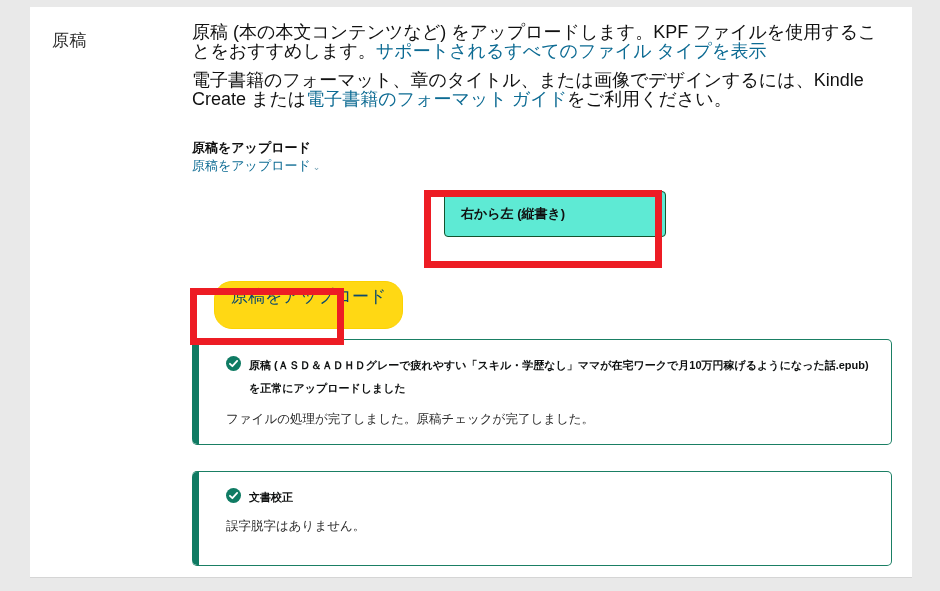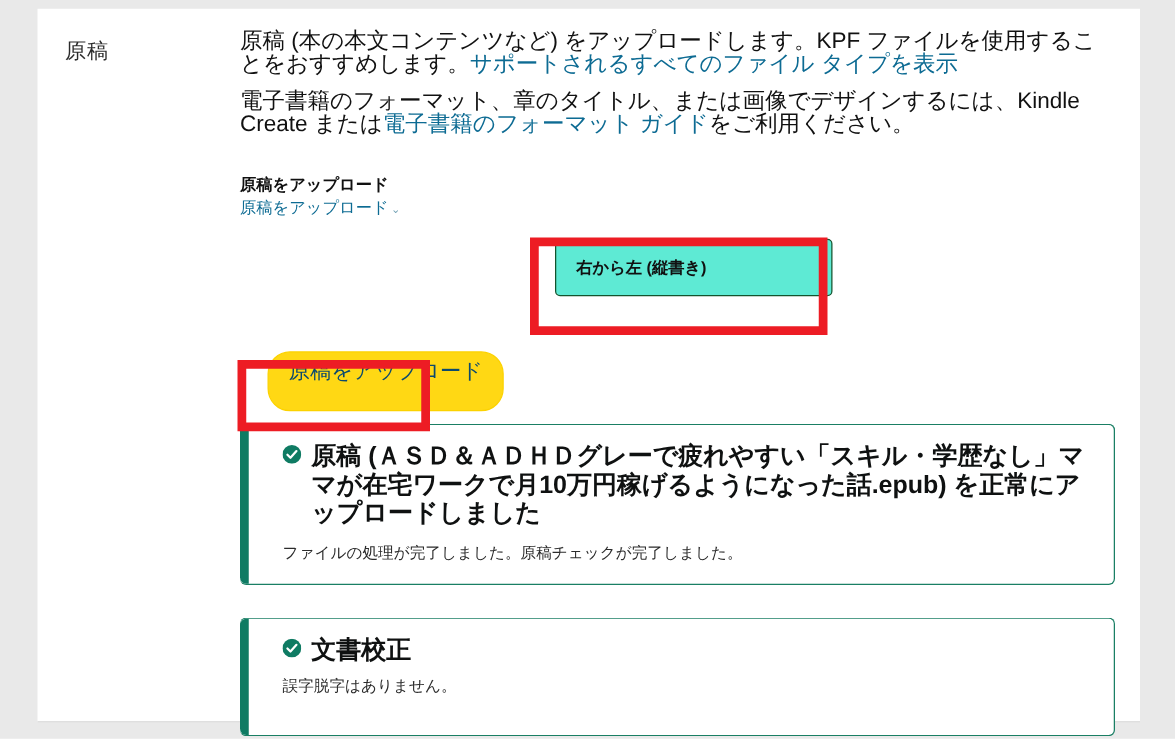--- a/index.html
+++ b/index.html
@@ -189,21 +189,21 @@
     align-items: flex-start;
   }
   .check-icon {
     flex: 0 0 auto;
     width: 15px;
     height: 15px;
     margin-right: 8px;
     margin-top: 2px;
   }
   .alert-title {
-    font-size: 20px;
+    font-size: 11px;
     font-weight: bold;
     line-height: 23px;
     color: #0f1111;
   }
   .alert-body {
     font-size: 12.5px;
     color: #2b2b2b;
     line-height: 18px;
     margin-top: 10px;
     margin-left: 0px;

